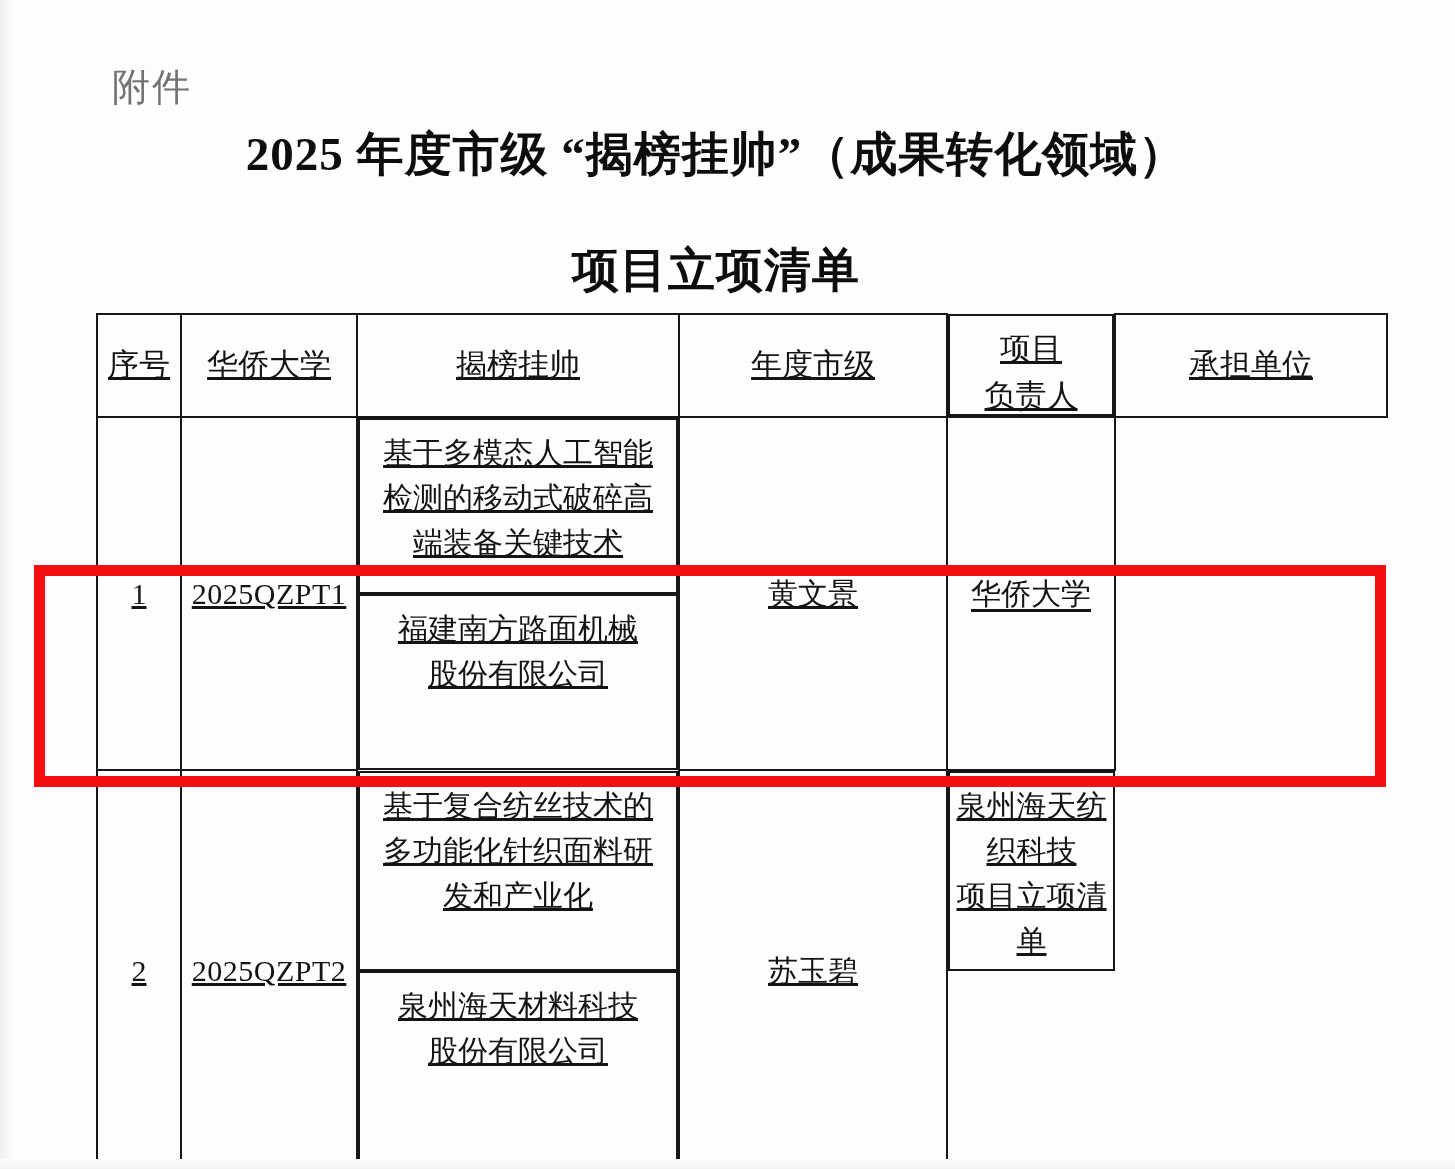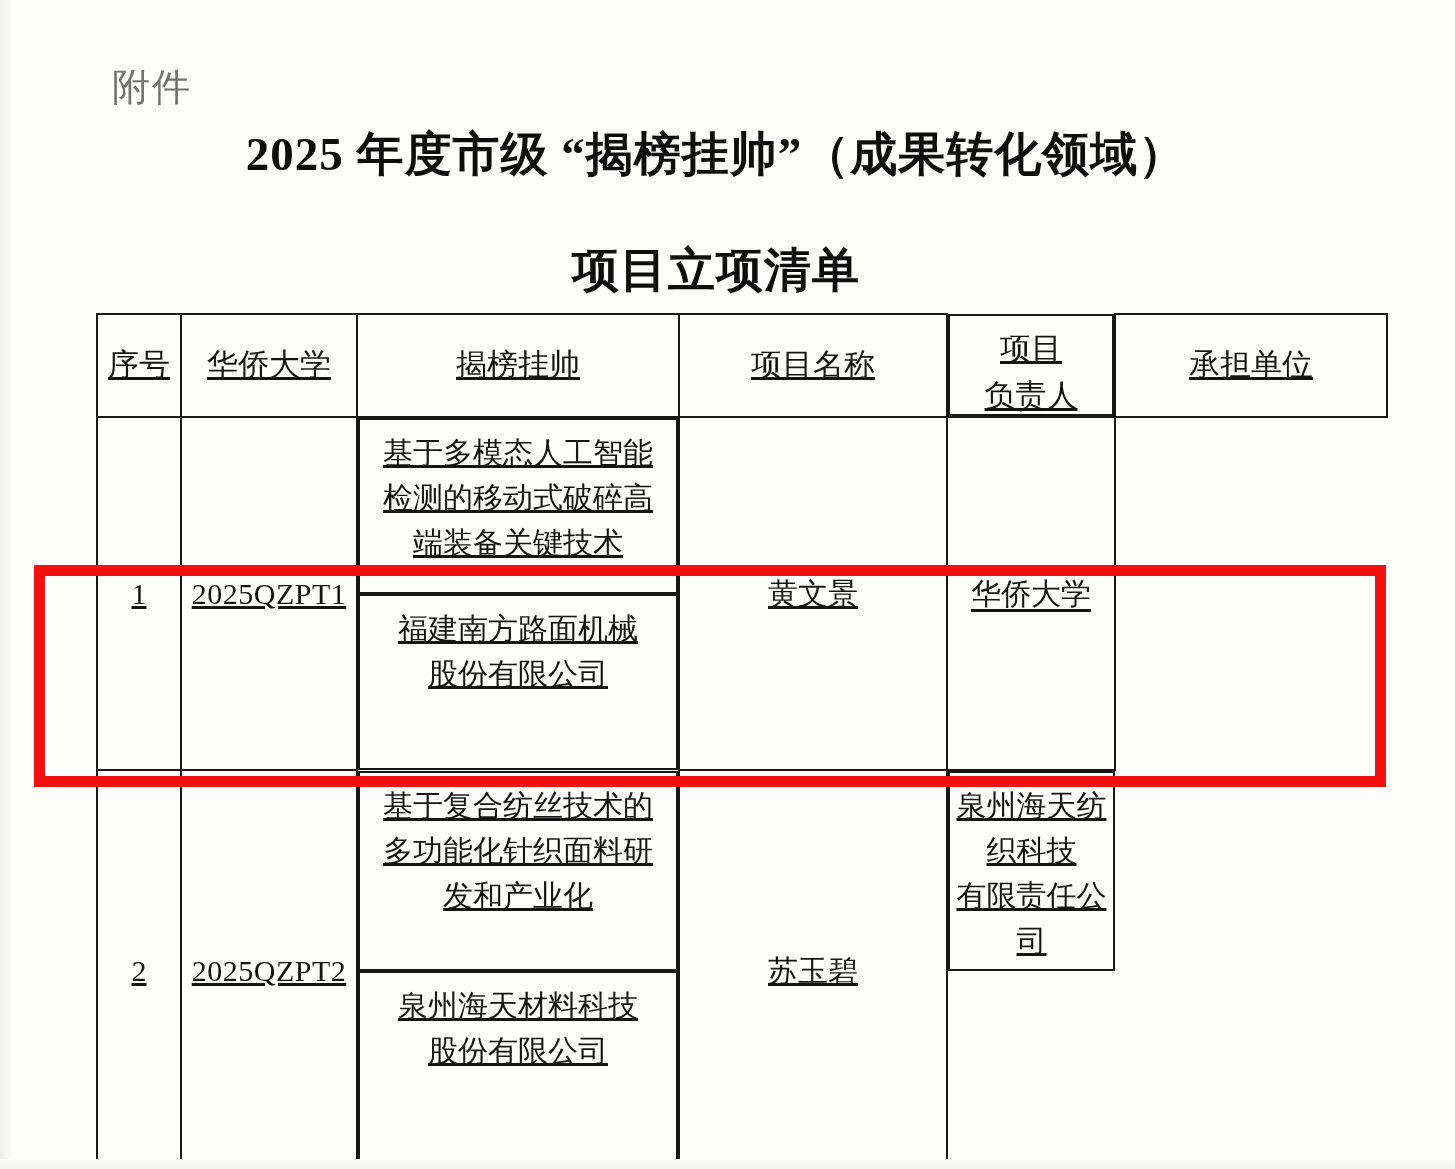--- a/index.html
+++ b/index.html
@@ -137,21 +137,21 @@
       <col class="col-name">
       <col class="col-unit">
       <col class="col-person">
       <col class="col-partner">
     </colgroup>
     <thead>
       <tr>
         <th>序号</th>
         <th>华侨大学</th>
         <th>揭榜挂帅</th>
-        <th>项目名称</th>
+        <th>年度市级</th>
         <th class="cell-text">项目
 负责人</th>
         <th>承担单位</th>
       </tr>
     </thead>
     <tbody>
       <tr class="row-tall">
         <td>1</td>
         <td class="code-cell">2025QZPT1</td>
         <td class="cell-text">基于多模态人工智能
@@ -165,21 +165,21 @@
       <tr class="row-2">
         <td>2</td>
         <td class="code-cell">2025QZPT2</td>
         <td class="cell-text">基于复合纺丝技术的
 多功能化针织面料研
 发和产业化</td>
         <td class="cell-text">泉州海天材料科技
 股份有限公司</td>
         <td>苏玉碧</td>
         <td class="cell-text">泉州海天纺织科技
-有限责任公司</td>
+项目立项清单</td>
       </tr>
 
     </tbody>
   </table>
 
   <div class="highlight-box"></div>
 
   <div class="scan-edge-bottom"></div>
 </div>
 

